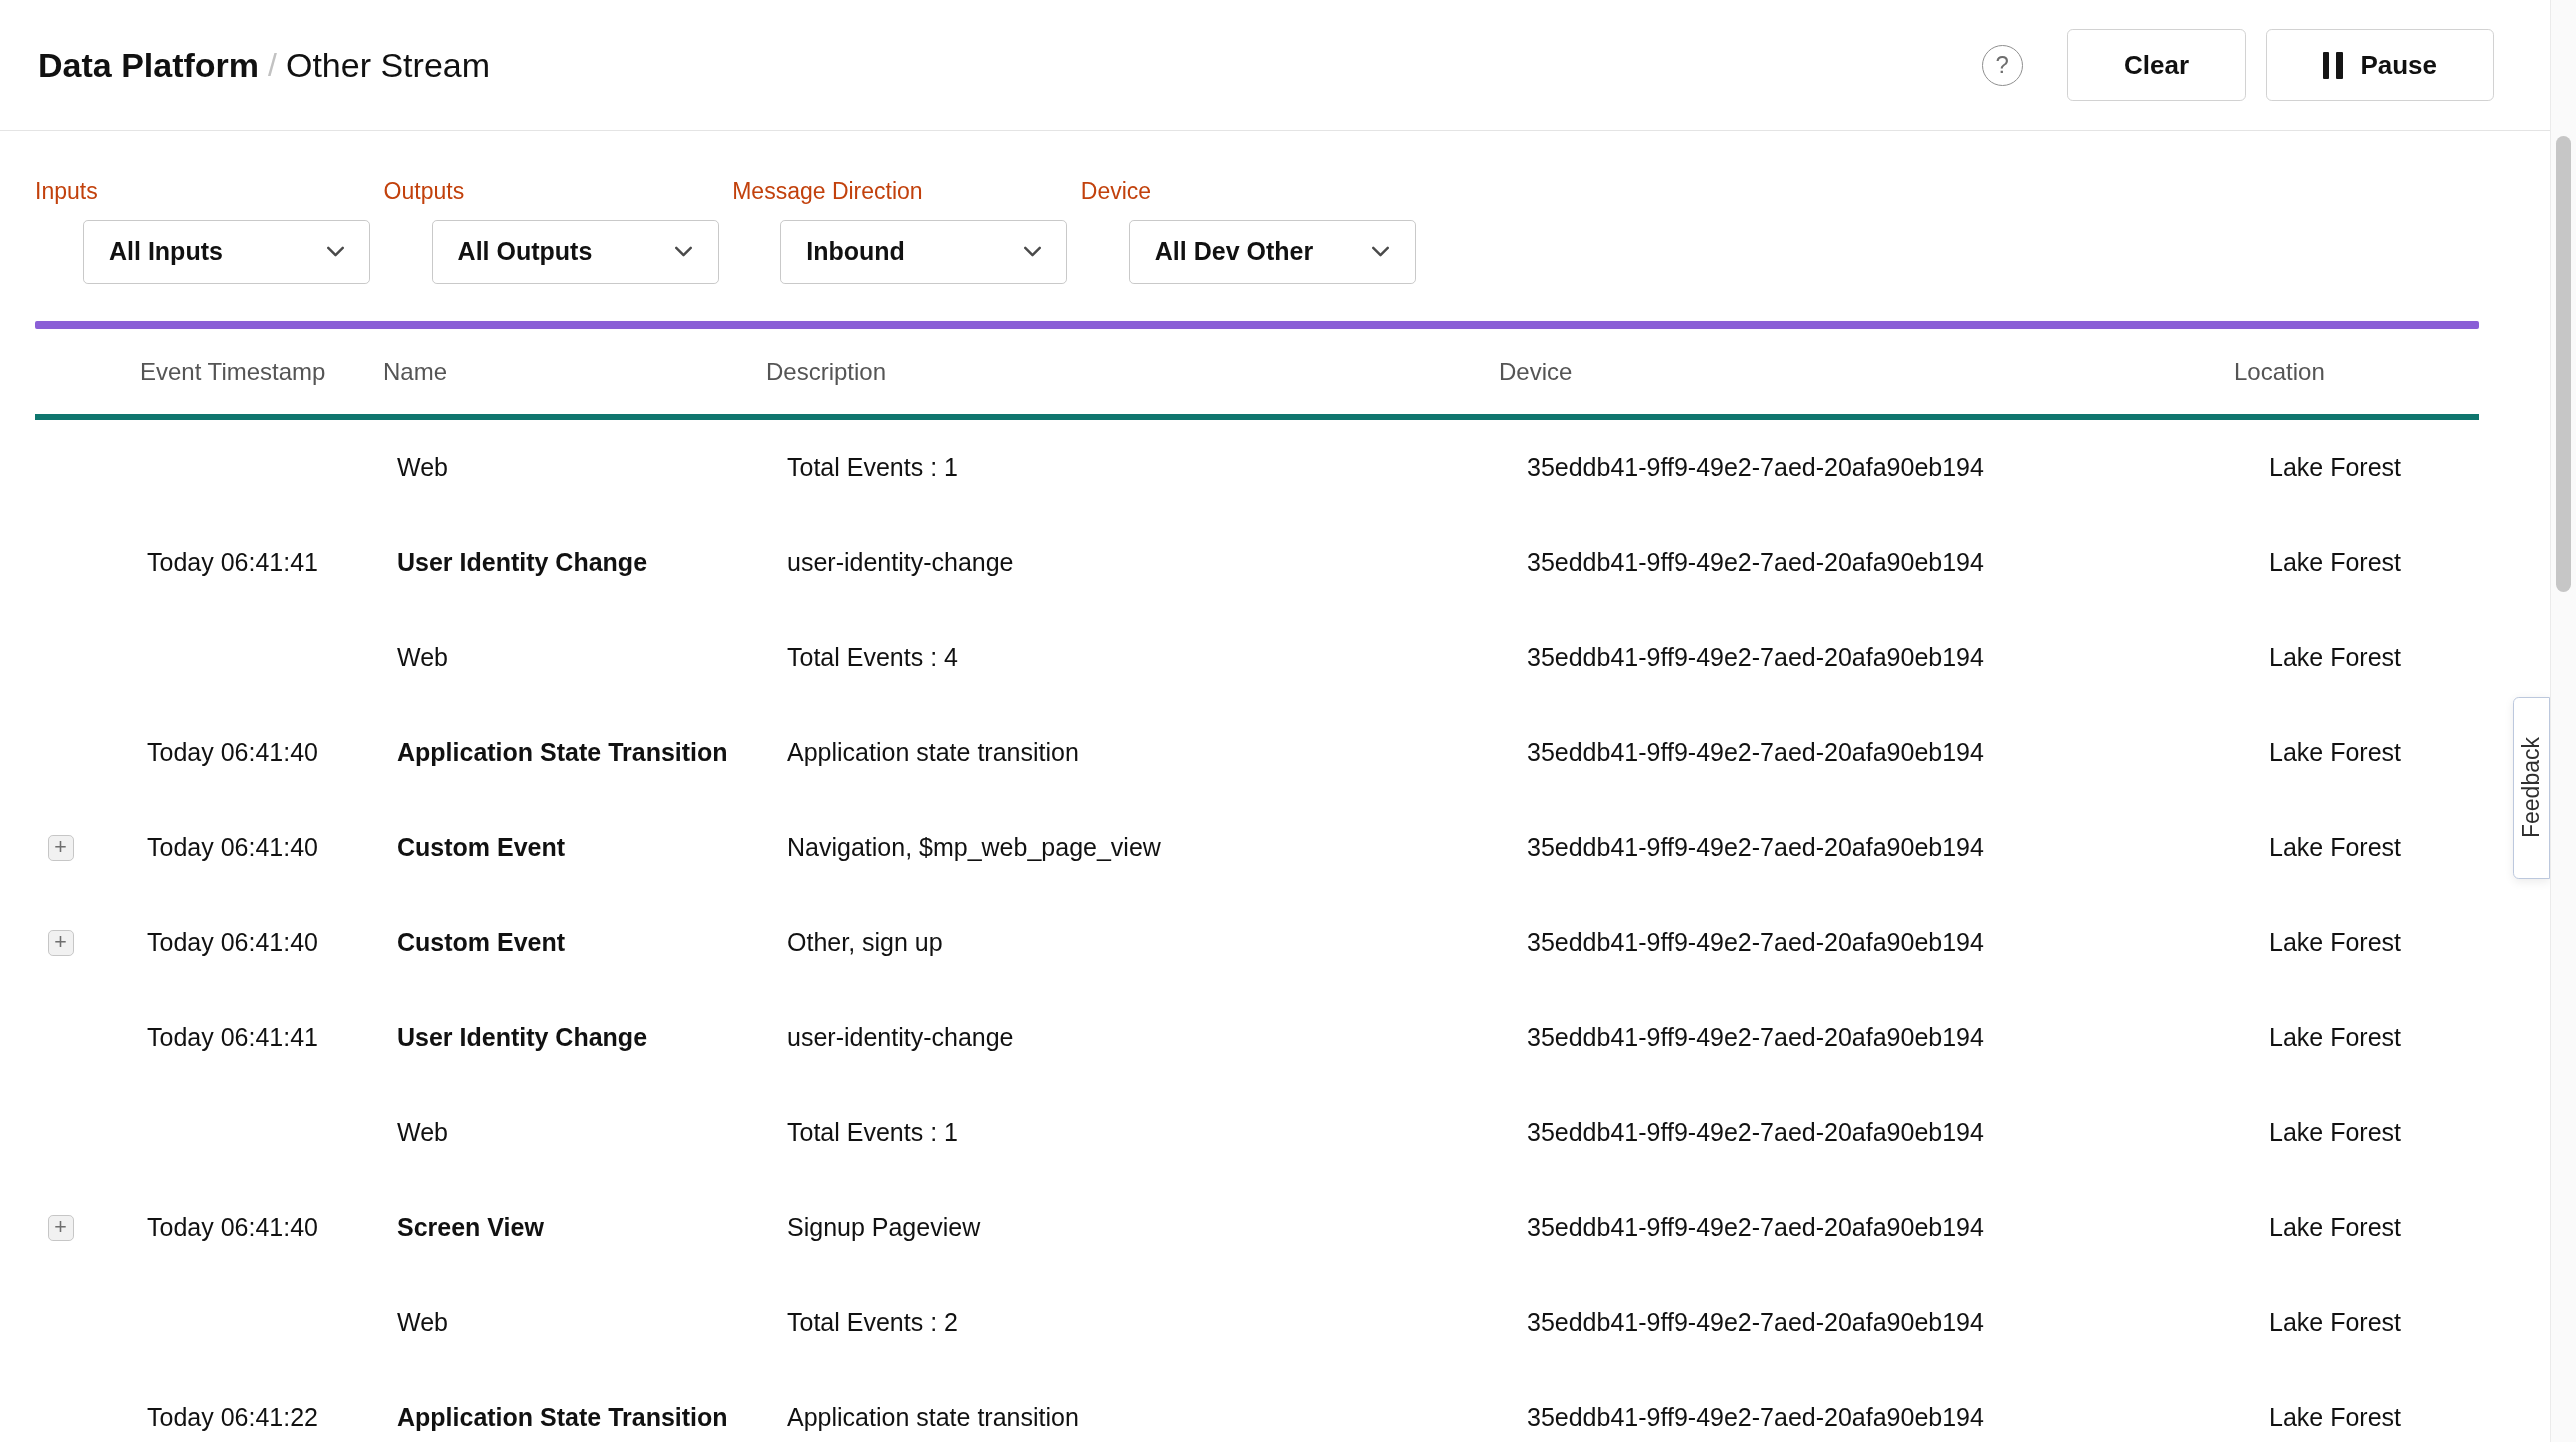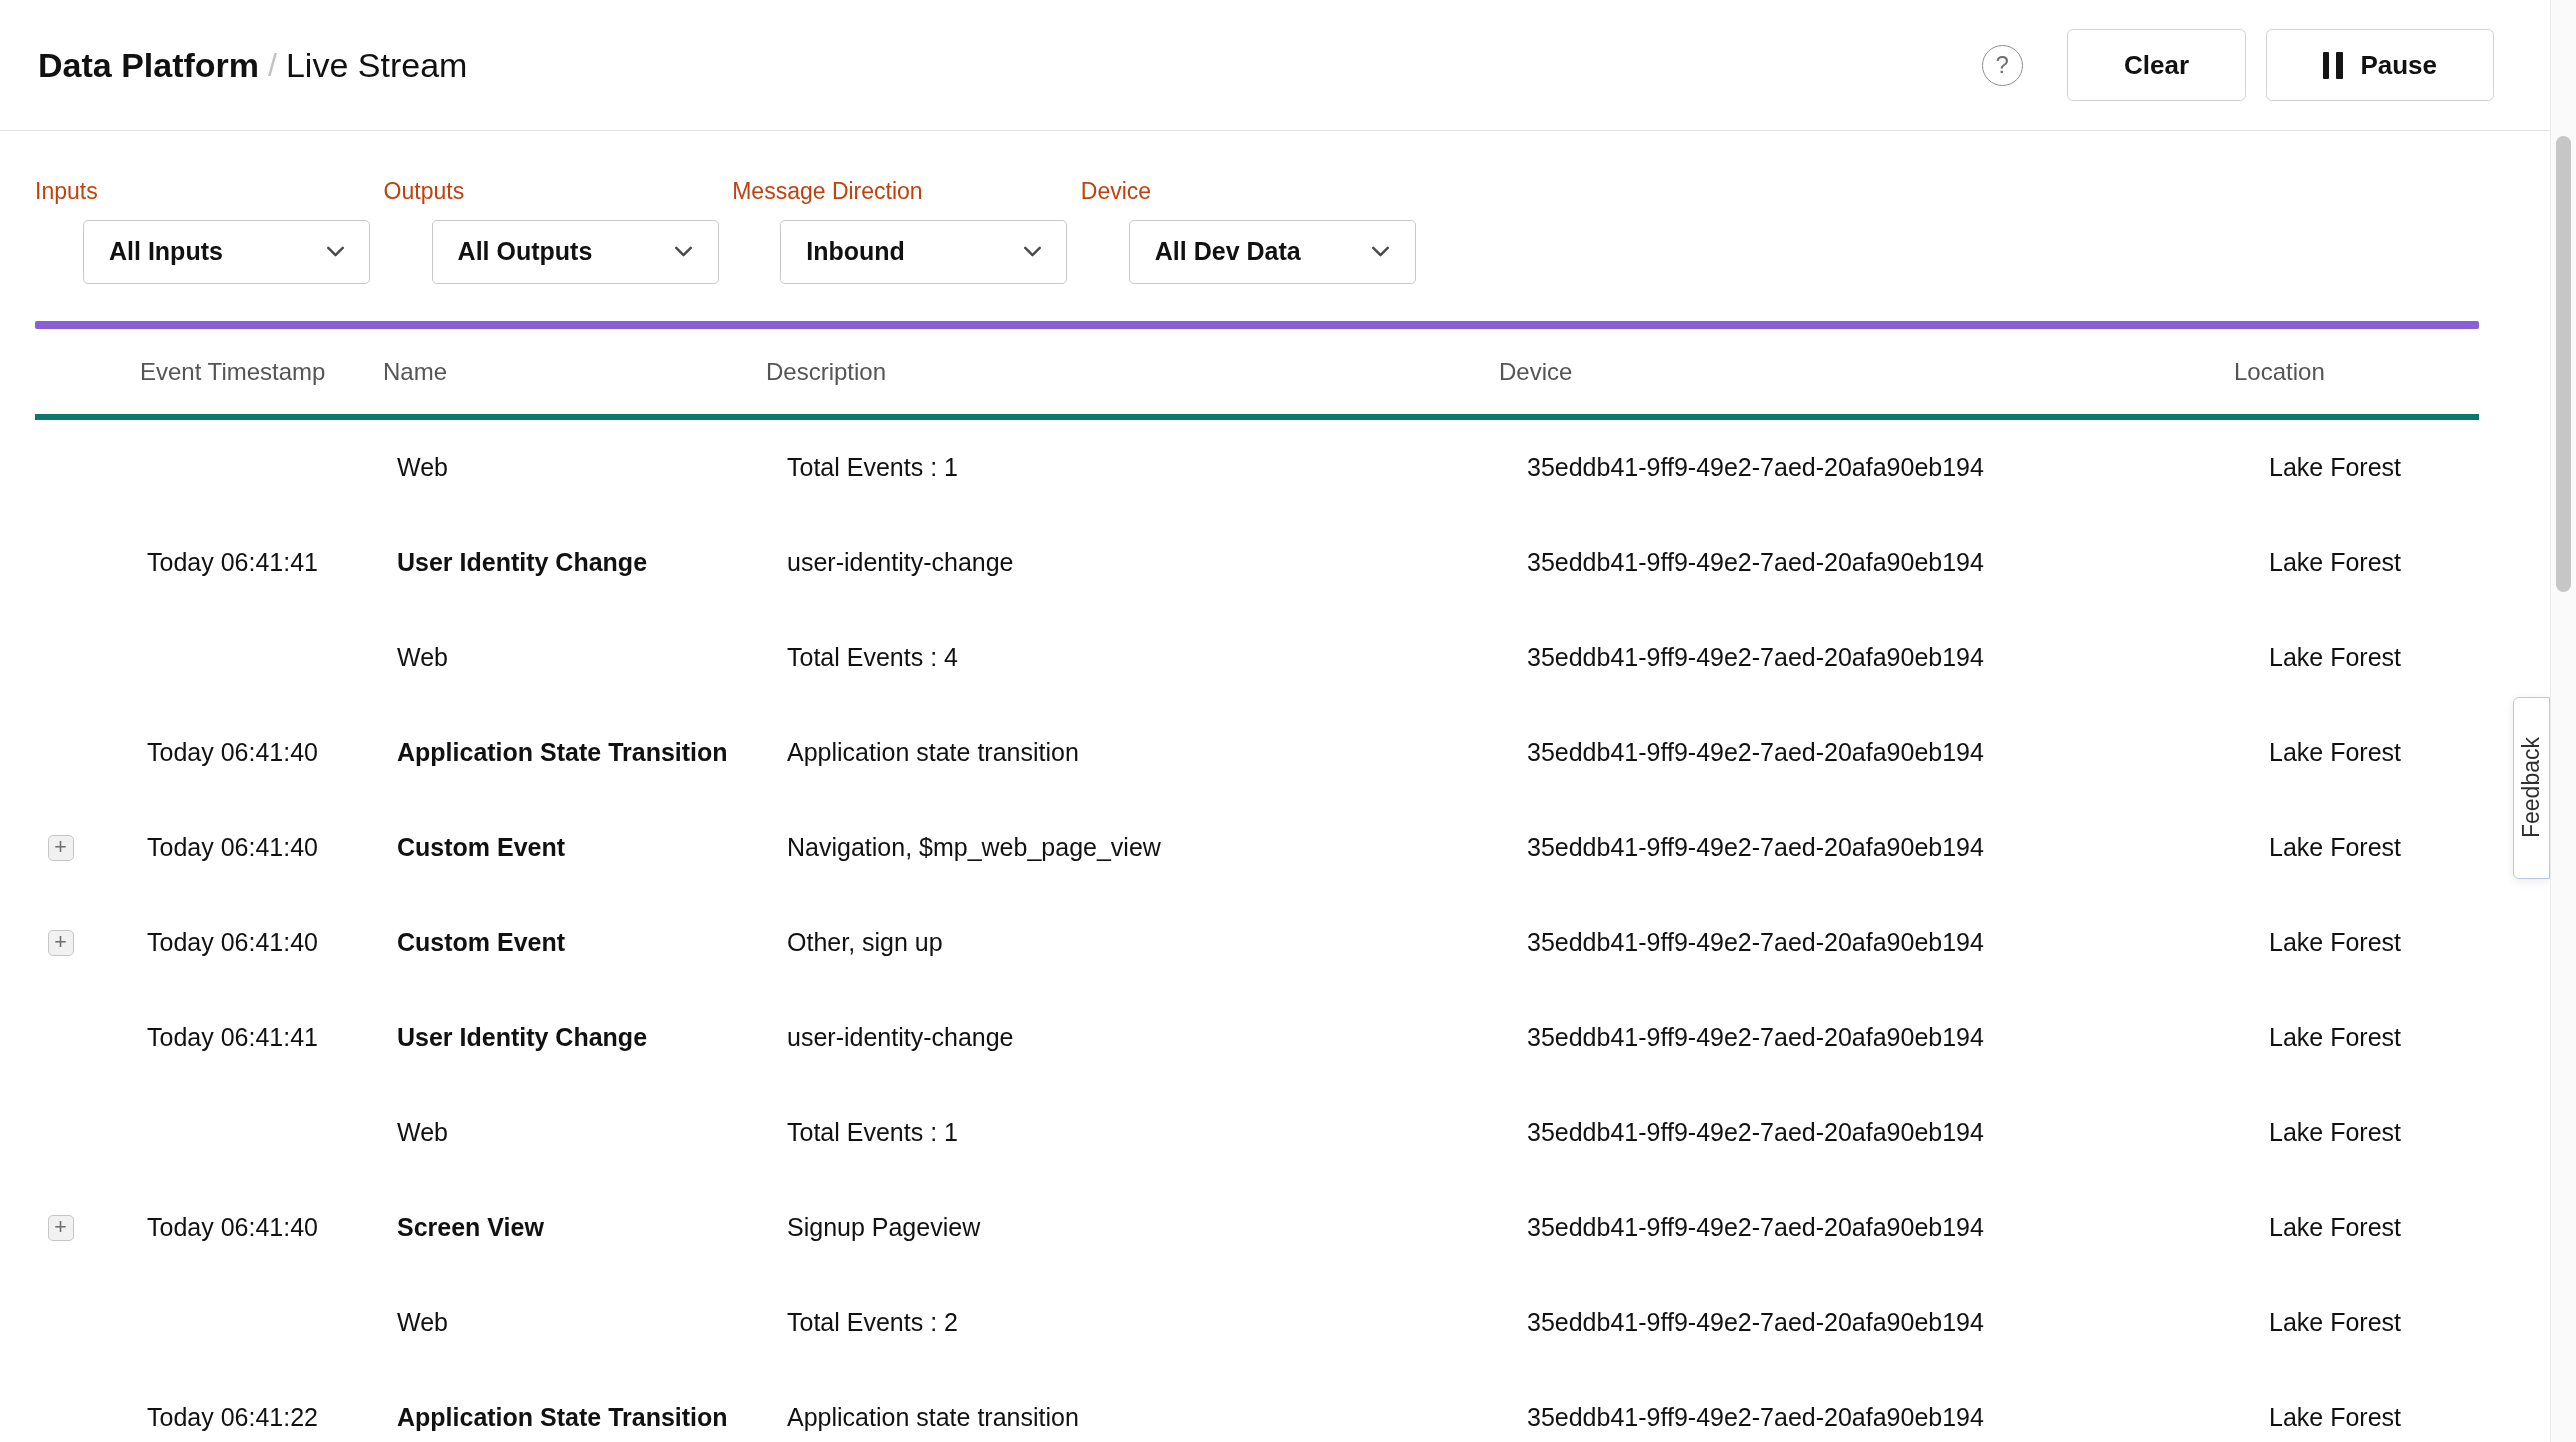--- a/index.html
+++ b/index.html
@@ -91,21 +91,21 @@
     background: #c6c6c6; border-radius: 8.7px; cursor: pointer;
   }
 </style>
 </head>
 <body>
 
 <header class="top-bar">
   <div class="breadcrumb">
     <span class="crumb-main">Data Platform</span>
     <span class="crumb-sep">/</span>
-    <span class="crumb-page">Live Stream</span>
+    <span class="crumb-page">Other Stream</span>
   </div>
   <div class="header-actions">
     <div class="help-icon">
       <span>?</span>
     </div>
     <button class="btn">Clear</button>
     <button class="btn">
       <span class="pause-icon">
           <i></i>
           <i></i>
@@ -139,21 +139,21 @@
     <div class="select">
       <span class="select-value">Inbound</span>
       <svg class="chevron" viewBox="0 0 24 24" fill="none" stroke="#4a4a4a" stroke-width="2" stroke-linecap="round" stroke-linejoin="round">
           <polyline points="6 9 12 15 18 9"></polyline>
         </svg>
     </div>
   </div>
   <div class="filter">
     <div class="filter-label">Device</div>
     <div class="select">
-      <span class="select-value">All Dev Data</span>
+      <span class="select-value">All Dev Other</span>
       <svg class="chevron" viewBox="0 0 24 24" fill="none" stroke="#4a4a4a" stroke-width="2" stroke-linecap="round" stroke-linejoin="round">
           <polyline points="6 9 12 15 18 9"></polyline>
         </svg>
     </div>
   </div>
 </section>
 
 <div class="accent-bar" style="background: rgb(138, 95, 214);"></div>
 
 <section class="table">

